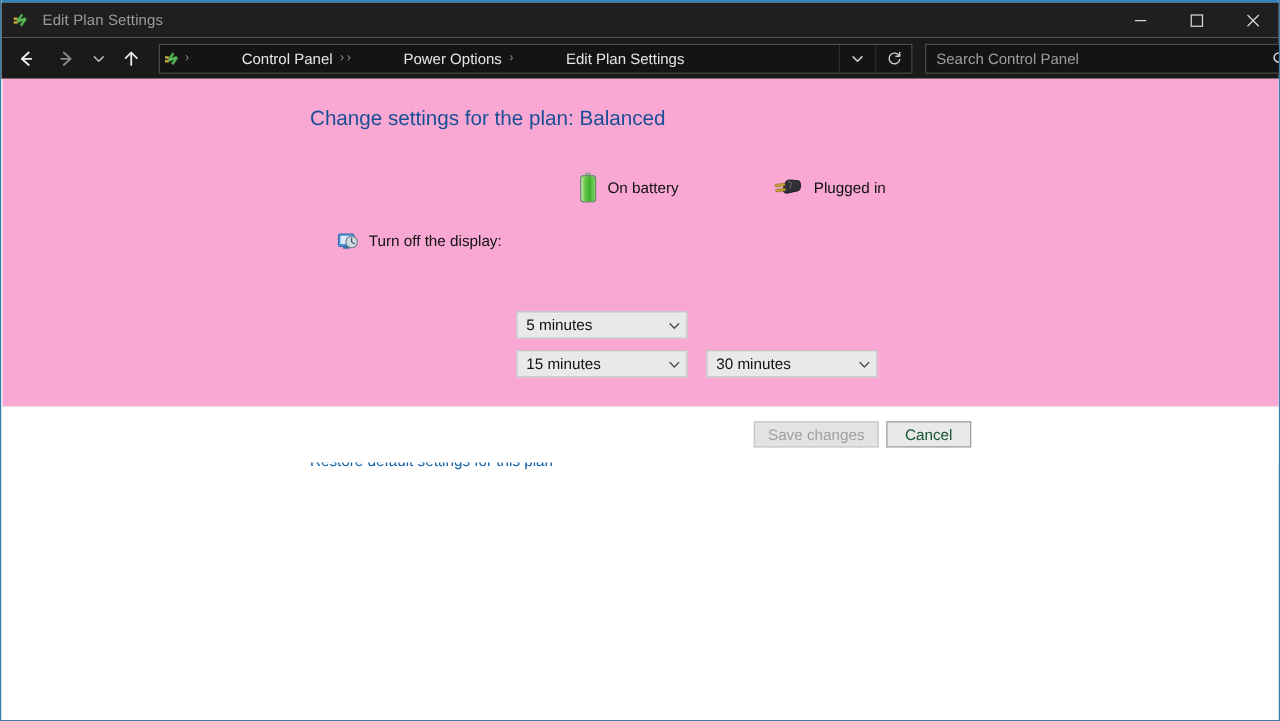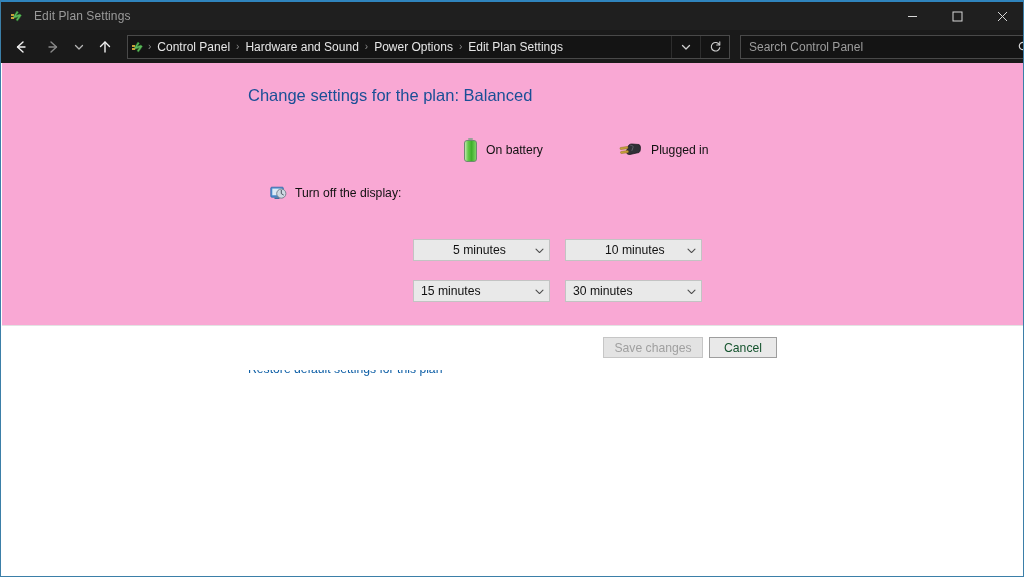--- a/index.html
+++ b/index.html
@@ -113,20 +113,21 @@
     margin-left: 3px;
     flex: none;
     position: relative;
   }
   .crumb {
     color: #e6e6e6;
     font-size: 12px;
     padding: 0 5px;
     white-space: nowrap;
     line-height: 22px;
+    margin-left: 36px;
   }
   .crumb-sep {
     color: #8b8b8b;
     font-size: 10px;
     padding: 0 1px;
     user-select: none;
   }
   .addr-spacer { flex: 1 1 auto; }
   .addr-chevron, .addr-refresh {
     width: 28px;
@@ -251,21 +252,21 @@
   .combo .combo-arrow {
     width: 20px;
     display: flex;
     align-items: center;
     justify-content: center;
     color: #4c4c4c;
     flex: none;
   }
   .combo.c1 { left: 411px; }
   .combo.c2 { left: 563px; }
-  .combo.r-display { top: 176px; padding-left: 32px; }
+  .combo.r-display { top: 186px; }
   .combo.r-sleep   { top: 217px; }
 
   .link {
     position: absolute;
     left: 246px;
     color: #0e5fa6;
     font-size: 12.2px;
     white-space: nowrap;
     cursor: pointer;
   }
@@ -427,21 +428,20 @@
         <svg width="16" height="16" viewBox="0 0 16 16" class="ico-power">
           <path d="M3 9 L7 3 L8.4 4.2 L6.3 7.2 L10 6 L11.4 7.4 L7.5 13 L6 11.8 L8.2 8.8 L4.4 10.2 Z" fill="#5cb85c" stroke="#2f7a2f" stroke-width="0.6"></path>
           <rect x="1" y="6" width="3" height="2" fill="#c8a23a"></rect>
           <rect x="1" y="9" width="3" height="2" fill="#c8a23a"></rect>
         </svg>
       </div>
 
       <span class="crumb-sep">›</span>
       <span class="crumb">Control Panel</span>
       <span class="crumb-sep">›</span>
-      <span class="crumb">Hardware and Sound</span>
       <span class="crumb-sep">›</span>
       <span class="crumb">Power Options</span>
       <span class="crumb-sep">›</span>
       <span class="crumb">Edit Plan Settings</span>
 
       <div class="addr-spacer"></div>
 
       <div class="addr-chevron">
         <svg width="12" height="12" viewBox="0 0 12 12">
           <path d="M2.5 4.5 L6 8 L9.5 4.5" fill="none" stroke="currentColor" stroke-width="1.3" stroke-linecap="round" stroke-linejoin="round"></path>
@@ -508,28 +508,20 @@
 
     <div class="combo c1 r-display">
       <span class="combo-value">5 minutes</span>
       <span class="combo-arrow">
         <svg width="11" height="11" viewBox="0 0 12 12">
             <path d="M2.2 4.4 L6 8.2 L9.8 4.4" fill="none" stroke="currentColor" stroke-width="1.2" stroke-linecap="round" stroke-linejoin="round"></path>
           </svg>
       </span>
     </div>
 
-    <div class="combo c2 r-display">
-      <span class="combo-value">10 minutes</span>
-      <span class="combo-arrow">
-        <svg width="11" height="11" viewBox="0 0 12 12">
-            <path d="M2.2 4.4 L6 8.2 L9.8 4.4" fill="none" stroke="currentColor" stroke-width="1.2" stroke-linecap="round" stroke-linejoin="round"></path>
-          </svg>
-      </span>
-    </div>
 
 
     <div class="combo c1 r-sleep">
       <span class="combo-value">15 minutes</span>
       <span class="combo-arrow">
         <svg width="11" height="11" viewBox="0 0 12 12">
             <path d="M2.2 4.4 L6 8.2 L9.8 4.4" fill="none" stroke="currentColor" stroke-width="1.2" stroke-linecap="round" stroke-linejoin="round"></path>
           </svg>
       </span>
     </div>

